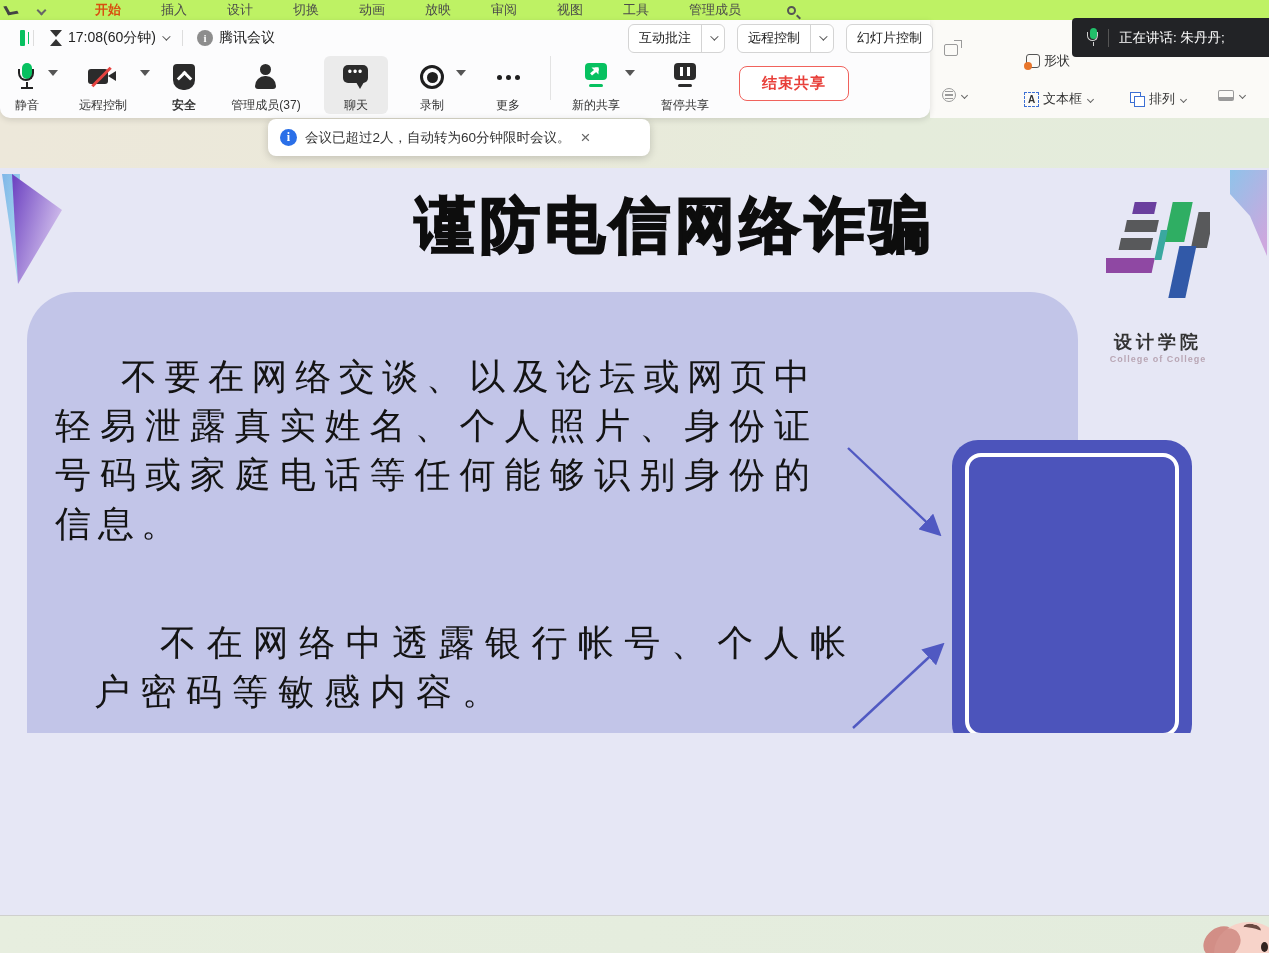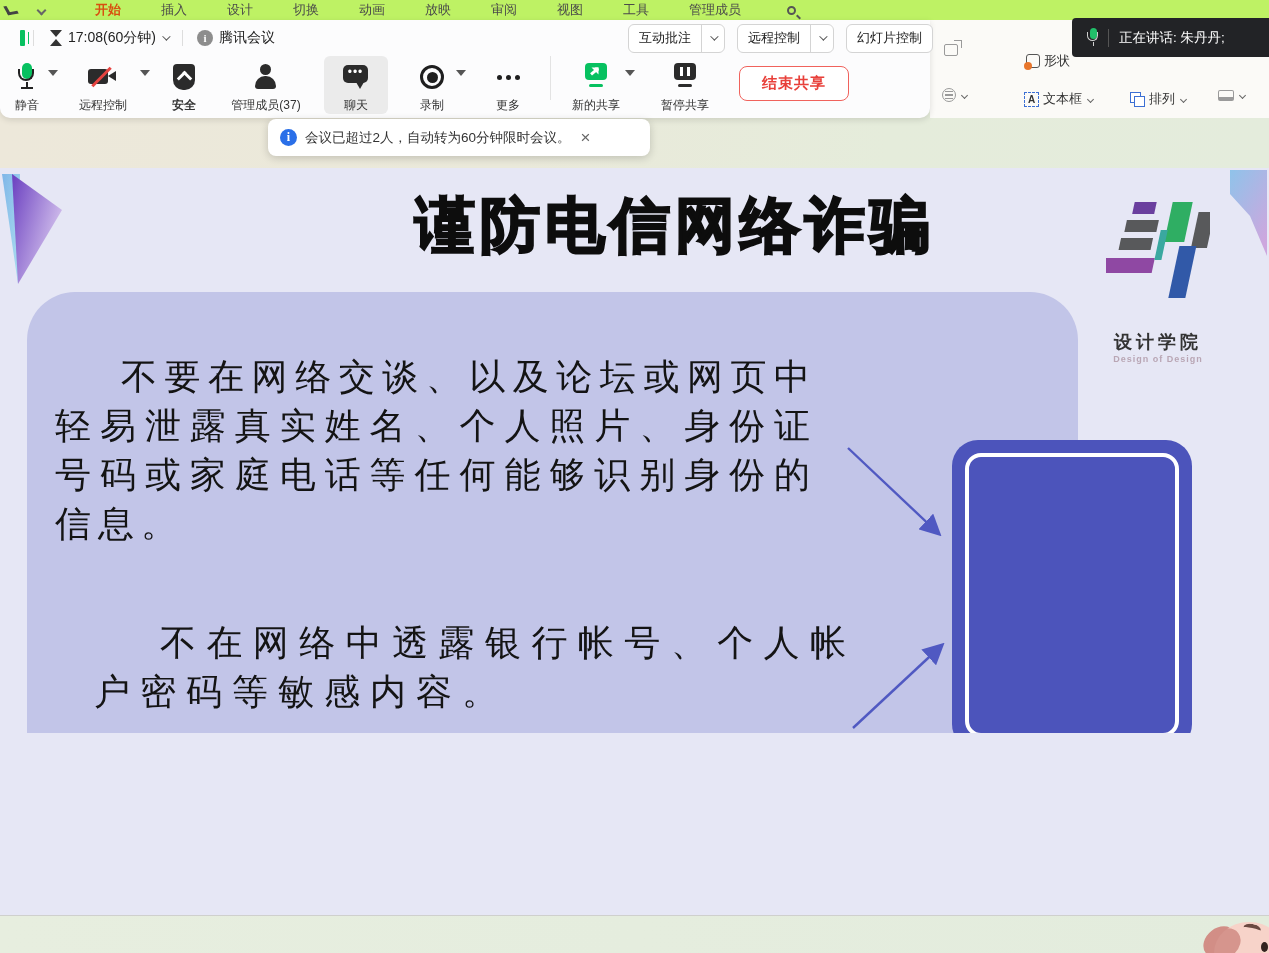--- a/index.html
+++ b/index.html
@@ -350,21 +350,21 @@
         <rect x="26" y="24" width="32" height="12" fill="#58595b"></rect>
         <rect x="24" y="42" width="32" height="12" fill="#58595b"></rect>
         <rect x="12" y="62" width="50" height="15" fill="#8a3f9e" opacity="0.95"></rect>
         <rect x="68" y="6" width="20" height="40" fill="#2fae63"></rect>
         <rect x="96" y="16" width="16" height="36" fill="#58595b"></rect>
         <rect x="84" y="50" width="17" height="52" fill="#3159a8"></rect>
         <rect x="62" y="34" width="7" height="30" fill="#3aa8a0"></rect>
       </g>
     </svg>
     <div id="logo-cn">设计学院</div>
-    <div id="logo-en">Design of Design</div>
+    <div id="logo-en">College of College</div>
   </div>
 
   <div id="content-box">
     <p class="para" id="para1">不要在网络交谈、以及论坛或网页中轻易泄露真实姓名、个人照片、身份证号码或家庭电话等任何能够识别身份的信息。</p>
     <p class="para" id="para2">不在网络中透露银行帐号、个人帐户密码等敏感内容。</p>
   </div>
 
   <svg id="arrows" width="132" height="322" viewBox="0 0 132 322">
     <defs>
       <marker id="ah" markerWidth="9" markerHeight="9" refX="7" refY="4.5" orient="auto">

